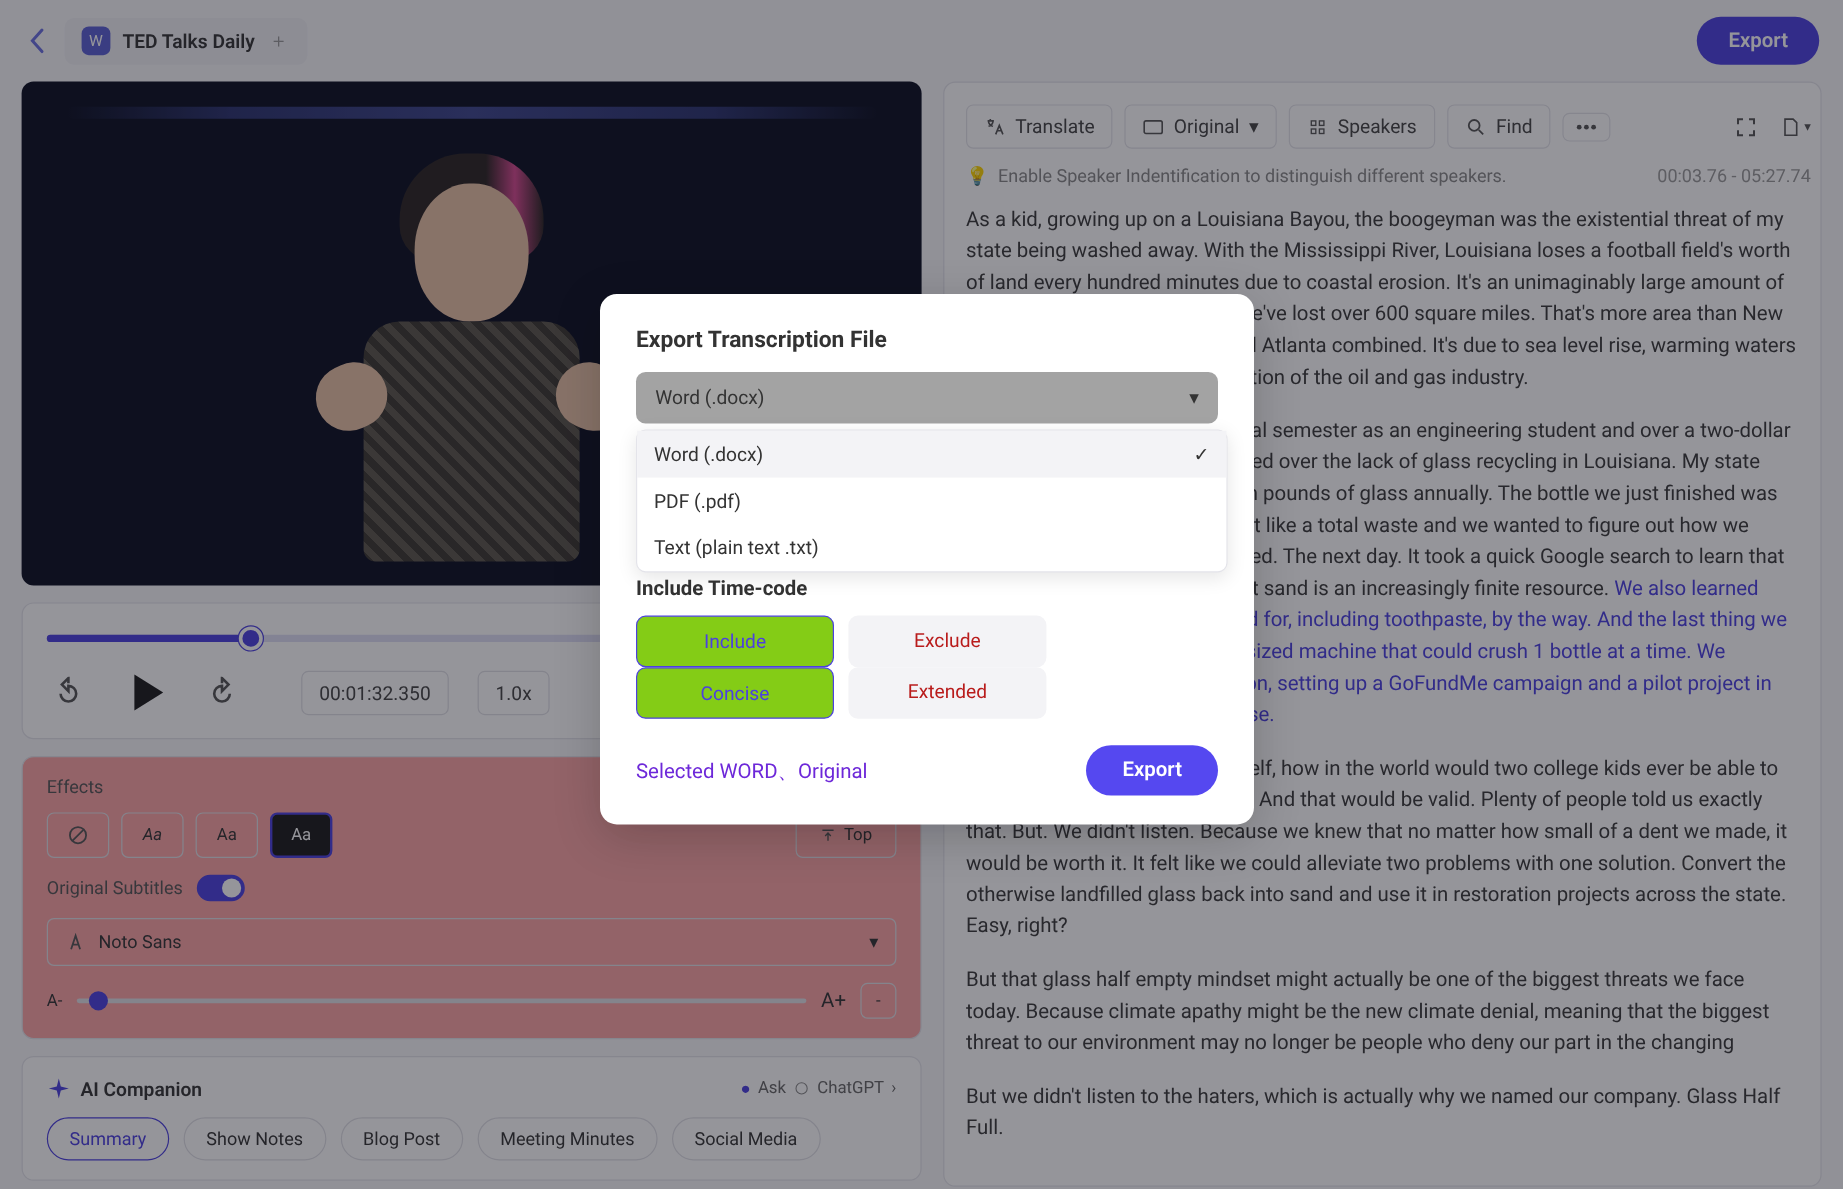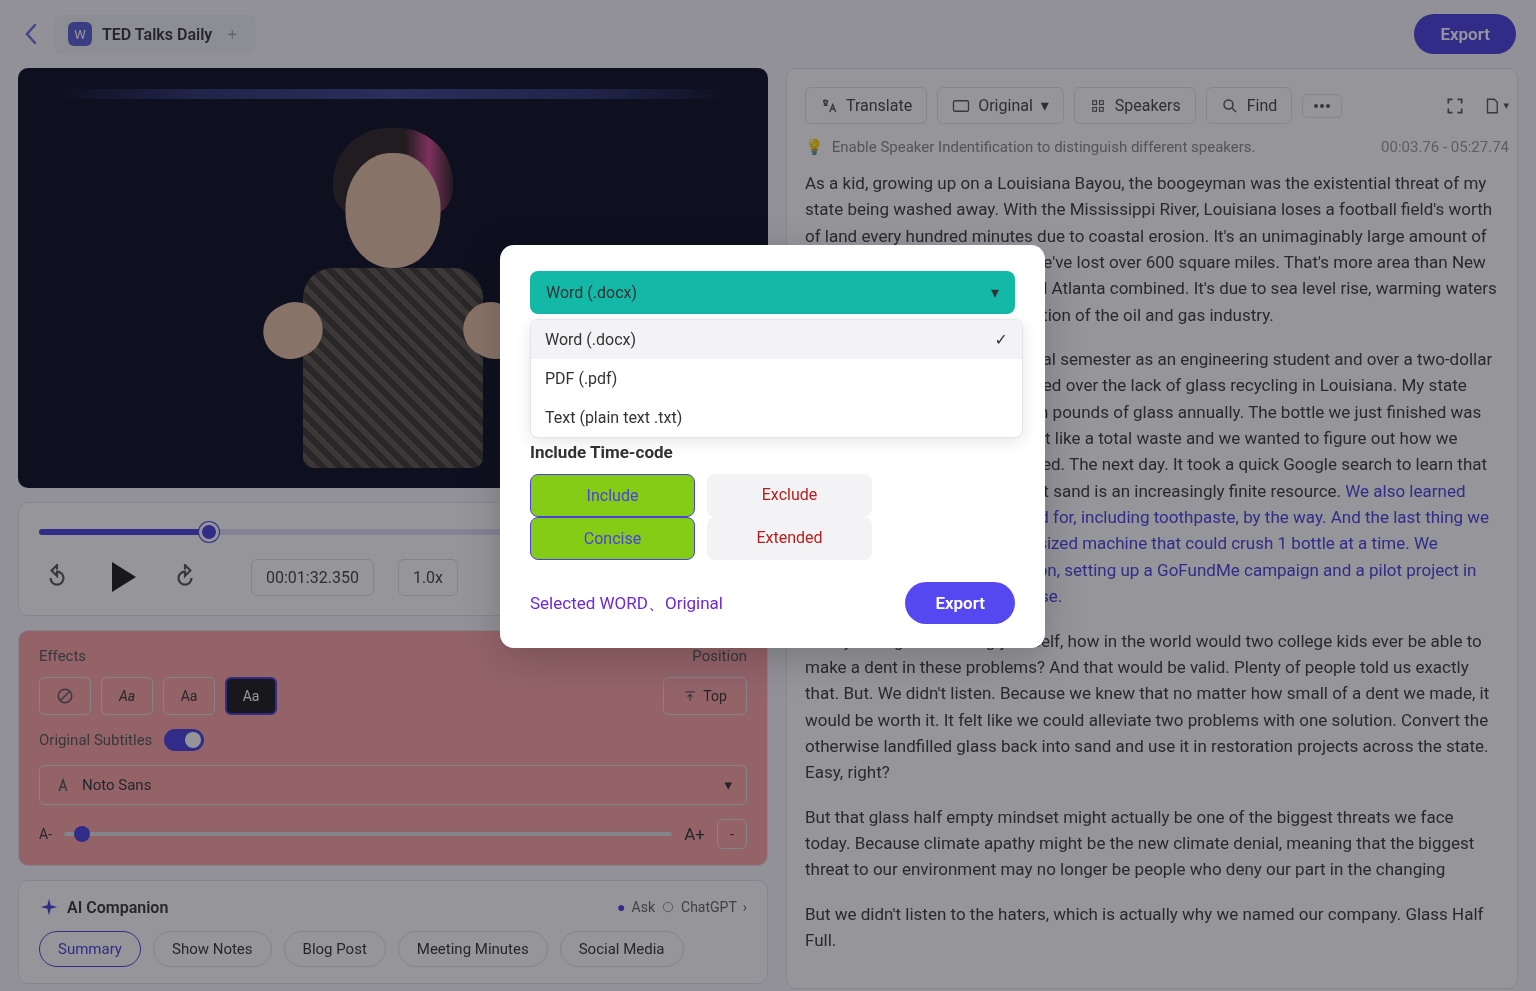--- a/index.html
+++ b/index.html
@@ -74,21 +74,21 @@
   .transcript .highlight { color:#4c40e0;}
   .transcript::-webkit-scrollbar { width:10px;}
   .transcript::-webkit-scrollbar-thumb { background:#c0c0c8; border-radius:5px;}
   
   
   .backdrop { position:absolute; inset:0; background:rgba(20,20,30,0.45); }
   
   
   .modal { position:absolute; left:500px; top:245px; width:545px; background:#fff; border-radius:14px; padding:26px 30px 24px; box-shadow: 0 10px 40px rgba(0,0,0,0.2);}
   .modal h3 { font-size:19px; font-weight:700; margin-bottom:16px;}
-  .select-box { width:100%; background:#14b8a6; border-radius:8px; padding:12px 16px; display:flex; justify-content:space-between; align-items:center; font-size:16px; cursor:pointer; margin-bottom:6px; position:relative;}
+  .select-box { width:100%; background:#a3a3a3; border-radius:8px; padding:12px 16px; display:flex; justify-content:space-between; align-items:center; font-size:16px; cursor:pointer; margin-bottom:6px; position:relative;}
   .dropdown { position:absolute; left:0; right:-8px; top:48px; background:#fff; border:1px solid #e4e4ea; border-radius:8px; box-shadow:0 4px 16px rgba(0,0,0,0.1); z-index:5;}
   .dropdown-item { padding:10px 14px; display:flex; justify-content:space-between; align-items:center; font-size:16px; cursor:pointer;}
   .dropdown-item:hover, .dropdown-item.selected { background:#f3f3f6;}
   .modal-section { margin-top:128px;}
   .modal h4 { font-size:17px; font-weight:700; margin-bottom:12px; margin-top:18px;}
   .toggle-group { display:flex; gap:12px;}
   .toggle-btn { flex:0 0 165px; text-align:center; padding:11px; border-radius:8px; font-size:16px; cursor:pointer;}
   .toggle-btn.active { border:1.5px solid #4c40e0; color:#4c40e0; background:#84cc16;}
   .toggle-btn.inactive { background:#f3f3f6; color:#b91c1c;}
   .modal-footer { display:flex; justify-content:space-between; align-items:center; margin-top:22px;}
@@ -299,20 +299,21 @@
       <p>Now you might be asking yourself, how in the world would two college kids ever be able to make a dent in these problems? And that would be valid. Plenty of people told us exactly that. But. We didn't listen. Because we knew that no matter how small of a dent we made, it would be worth it. It felt like we could alleviate two problems with one solution. Convert the otherwise landfilled glass back into sand and use it in restoration projects across the state. Easy, right?</p>
       <p>But that glass half empty mindset might actually be one of the biggest threats we face today. Because climate apathy might be the new climate denial, meaning that the biggest threat to our environment may no longer be people who deny our part in the changing</p>
       <p>But we didn't listen to the haters, which is actually why we named our company. Glass Half Full.</p>
     </div>
   </div>
 </div>
 
 <div class="backdrop"></div>
 
 <div class="modal">
+  <h3>Export Transcription File</h3>
   <div class="select-box">
     <span>Word (.docx)</span>
     <span>▾</span>
     <div class="dropdown">
       <div class="dropdown-item selected">
         <span>Word (.docx)</span>
         <span>✓</span>
       </div>
       <div class="dropdown-item">PDF (.pdf)</div>
       <div class="dropdown-item">Text (plain text .txt)</div>

